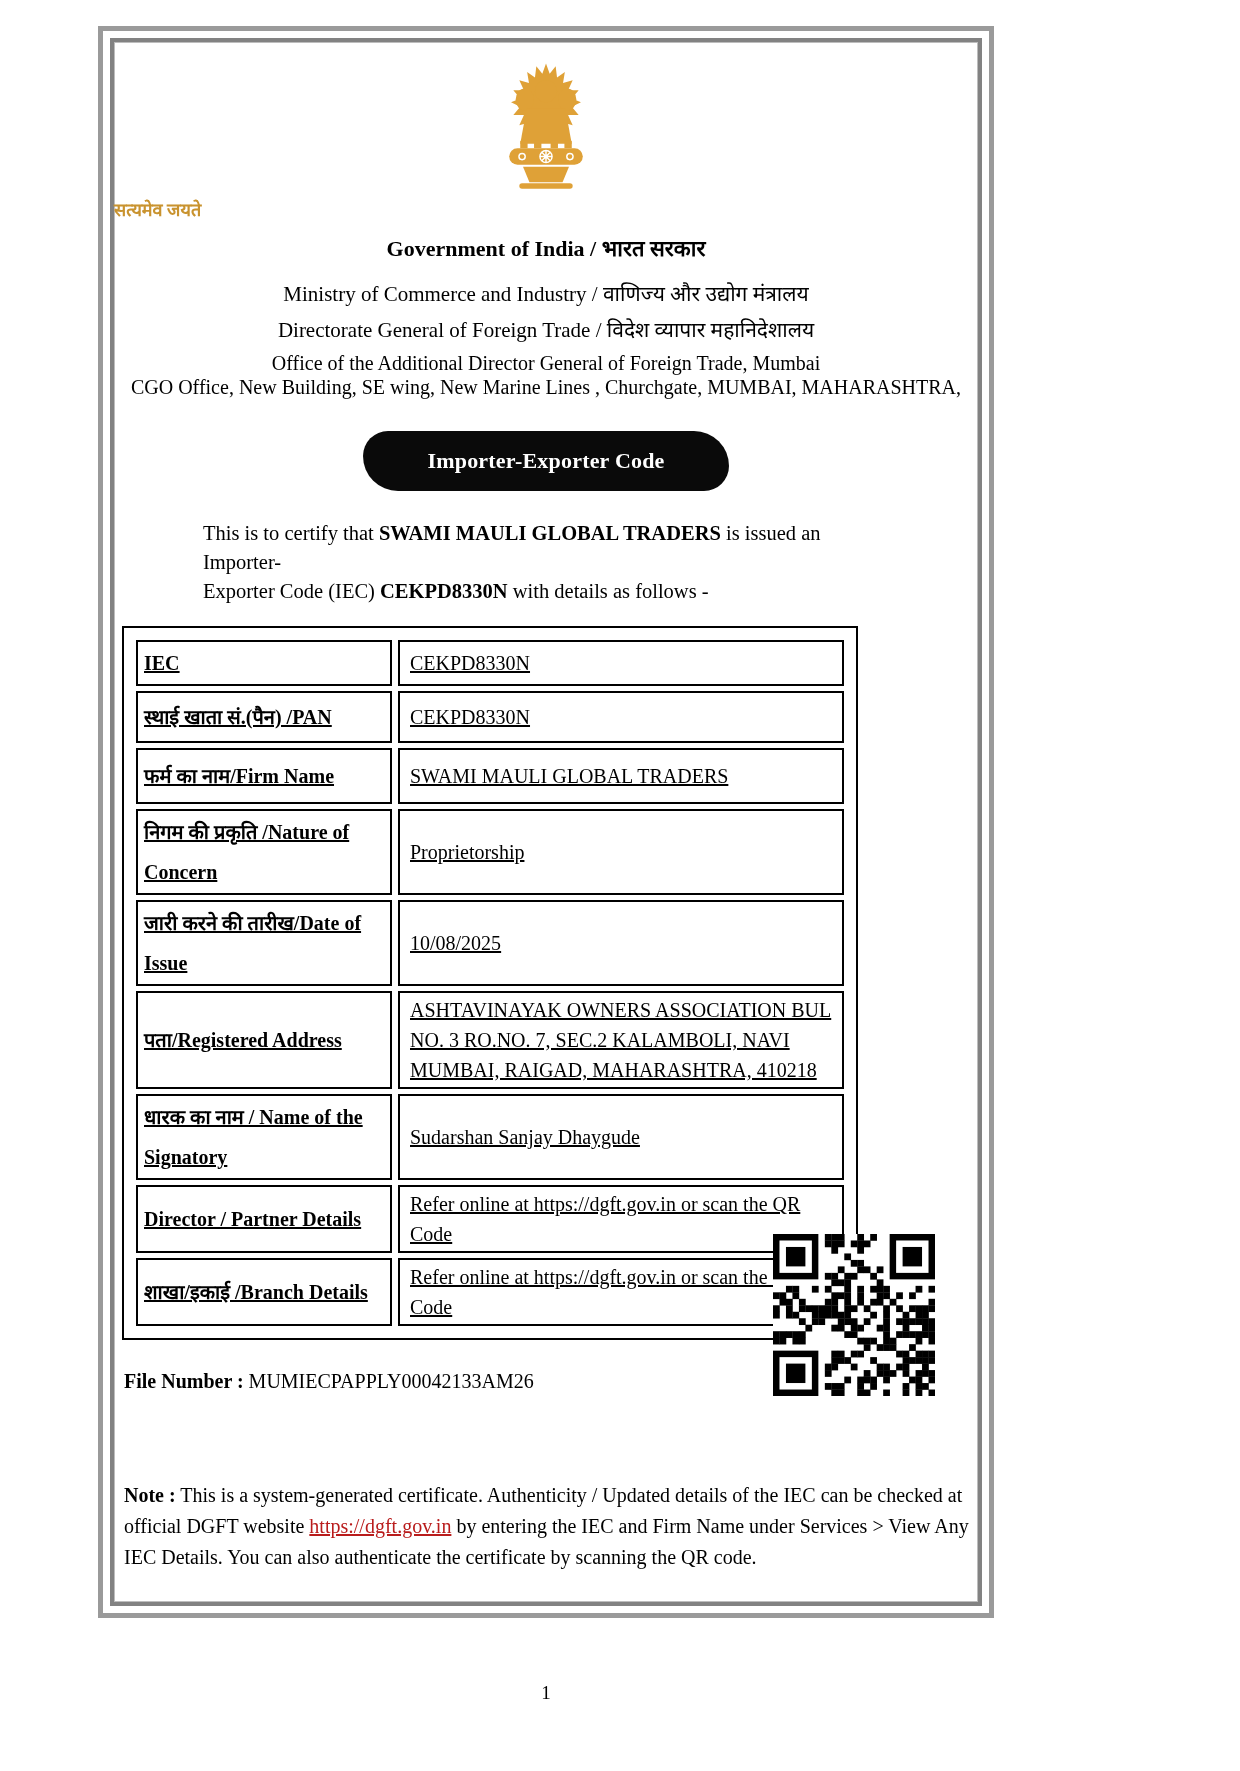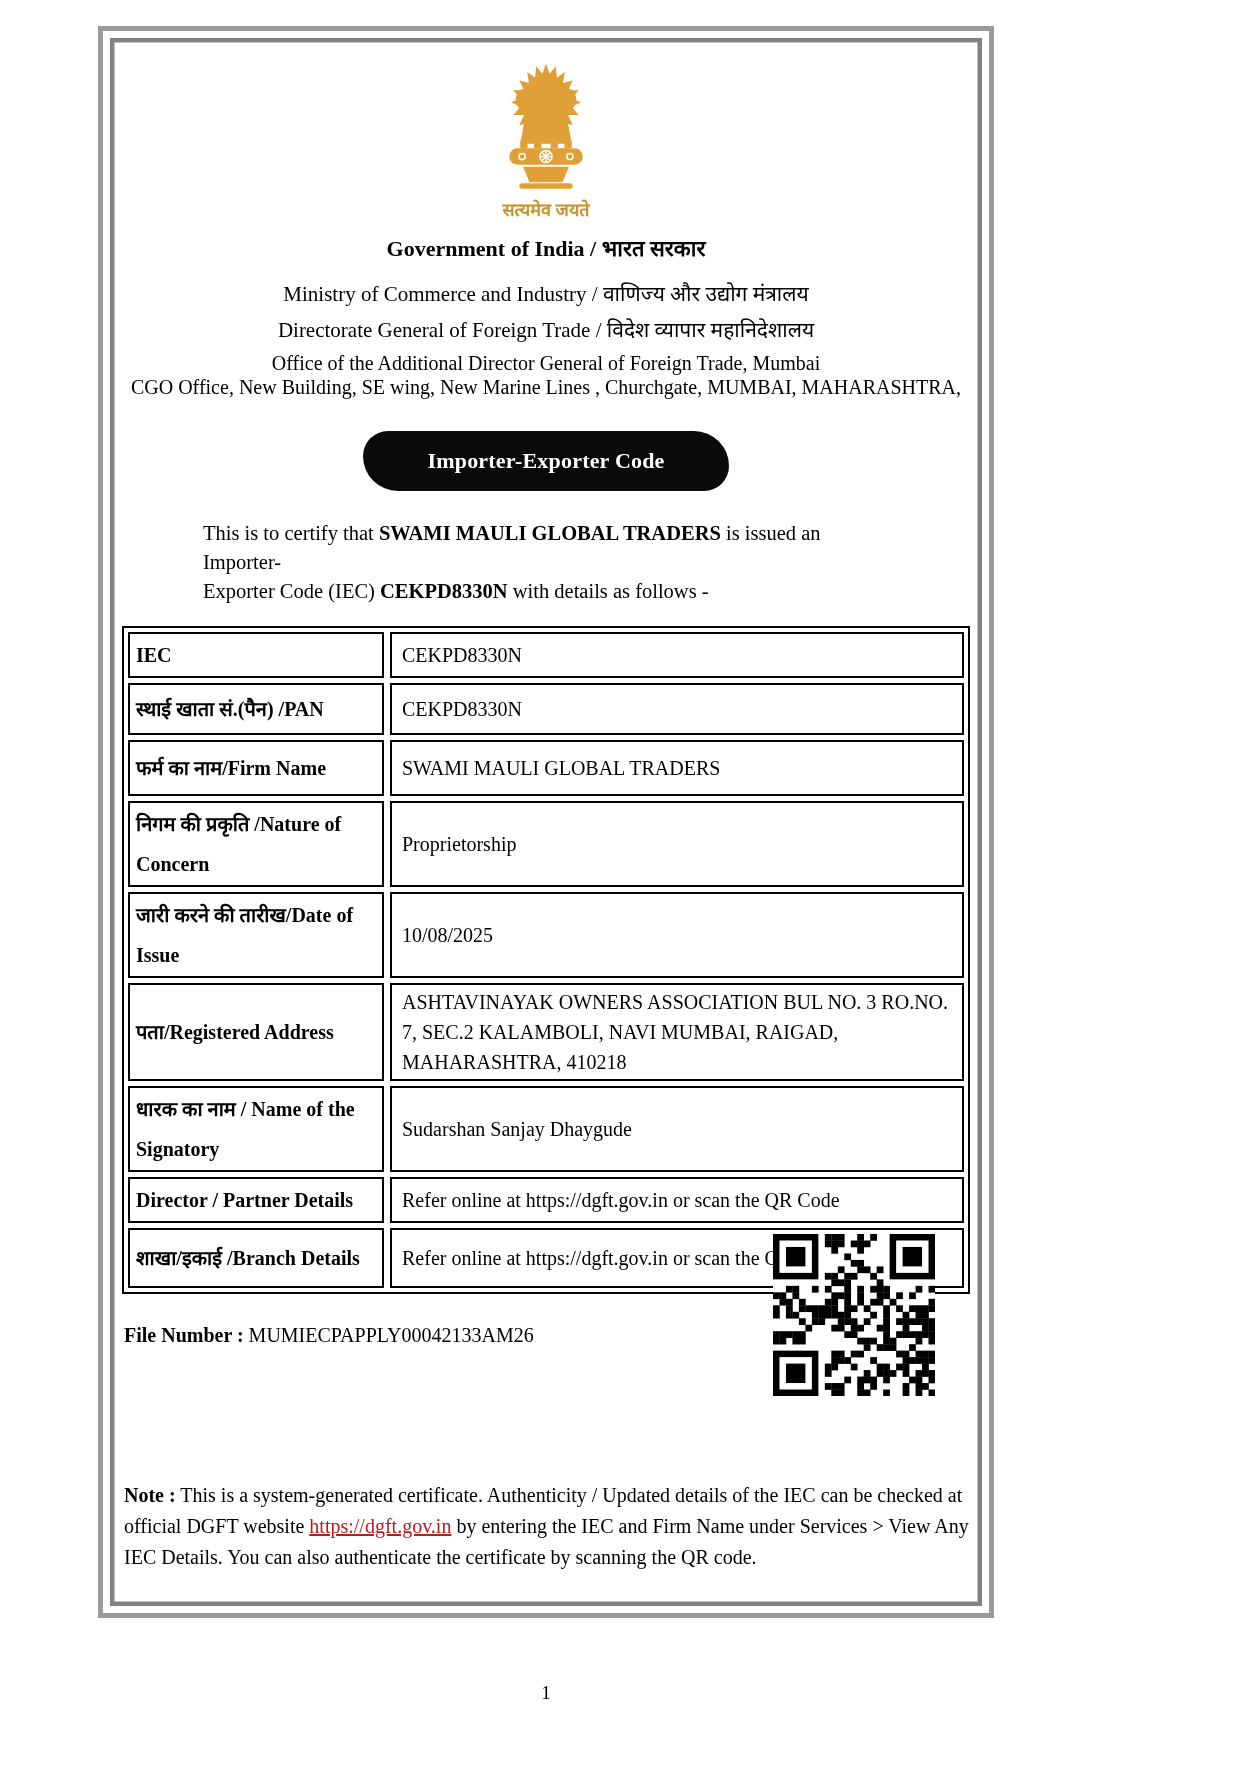--- a/index.html
+++ b/index.html
@@ -14,40 +14,41 @@
   }
   .frame-inner{
     position:absolute;inset:7px;border:4px solid #828282;box-sizing:border-box;
     box-shadow:inset 0 0 0 1px #bdbdbd;
   }
   .content{position:absolute;inset:0;padding-top:20px;box-sizing:border-box;}
 
   .center{text-align:center;}
   .emblem-wrap{text-align:center;line-height:0;}
   .emblem-motto{
-    text-align:center;color:#c9932f;font-size:18px;font-weight:bold;
+    color:#c9932f;font-size:18px;font-weight:bold;
     margin-top:4px;line-height:24px;
   }
   .gov-line{margin-top:14px;font-size:22px;font-weight:bold;line-height:26px;}
   .ministry-line{margin-top:19px;font-size:21px;line-height:26px;}
   .dgft-line{margin-top:10px;font-size:21px;line-height:26px;}
   .office-block{margin-top:8px;font-size:20px;line-height:24px;}
 
   .banner{
     margin:32px auto 0 auto;width:366px;height:60px;background:#0a0a0a;
     border-radius:30px 42px 30px 42px;display:flex;align-items:center;justify-content:center;
   }
   .banner span{color:#fff;font-size:22px;font-weight:bold;letter-spacing:.2px;}
 
   .certify{margin:28px 0 0 89px;width:700px;font-size:20.5px;line-height:29px;}
 
   .iec-table{
-    margin:20px 0 0 8px;width:848px;border:2px solid #000;padding:4px;
+    margin:20px 0 0 8px;width:736px;border:2px solid #000;padding:12px;
     box-sizing:border-box;display:grid;grid-template-columns:256px 1fr;gap:5px 6px;
     background:#fff;
+    text-decoration:underline;
   }
   .cell{
     border:2px solid #000;box-sizing:border-box;display:flex;align-items:center;
     font-size:20px;background:#fff;
   }
   .cell.lbl{font-weight:bold;line-height:2.0;padding:1px 4px 1px 6px;}
   .cell.val{line-height:1.5;padding:2px 8px 2px 10px;}
   .r0{min-height:42px;} .r1{min-height:52px;} .r2{min-height:56px;}
   .r3{min-height:86px;} .r4{min-height:82px;} .r5{min-height:98px;}
   .r6{min-height:86px;} .r7{min-height:42px;} .r8{min-height:60px;}

